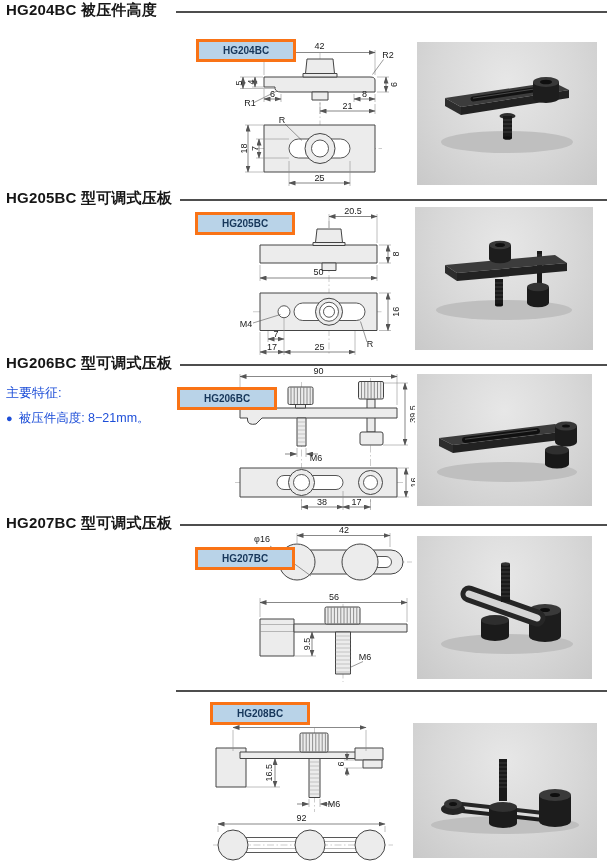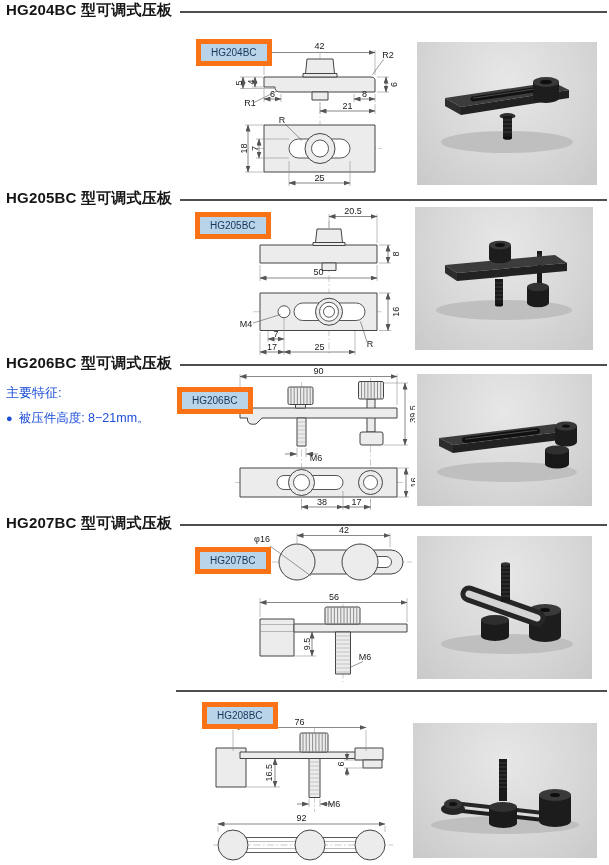--- a/index.html
+++ b/index.html
@@ -1,43 +1,43 @@
 <!DOCTYPE html>
 <html><head>
 <meta charset="utf-8">
 <style>
   html,body { margin:0; padding:0; background:#fff; }
   #page { position:relative; width:609px; height:865px; background:#ffffff; overflow:hidden;
           font-family:"Liberation Sans","DejaVu Sans",sans-serif; }
   .sec-title { position:absolute; left:6px; font-size:15px; font-weight:bold; color:#161616;
                background:#fff; padding-right:8px; z-index:2; white-space:nowrap; letter-spacing:0.2px; }
   .rule { position:absolute; left:176px; right:2px; height:2px; background:#4e4e4e; z-index:1; }
-  .badge { position:absolute; background:#b9d3e8; border:5px solid #f97316; color:#16365a;
-           font-size:10px; font-weight:normal; padding:3px 10px; z-index:3; }
+  .badge { position:absolute; background:#b9d3e8; border:3px solid #f97316; color:#16365a;
+           font-size:10px; font-weight:bold; padding:3px 24px; z-index:3; }
   .photo { position:absolute; background:radial-gradient(ellipse at 50% 28%, #e7e7e7 0%, #d8d8d8 55%, #c9c9c9 100%); }
   .features-heading { position:absolute; left:6px; font-size:13px; color:#1d4ed8; }
   .feature-item { position:absolute; left:6px; font-size:12.5px; color:#1d4ed8; }
   .feature-item .bullet { margin-right:6px; font-size:11px; }
   svg.drawing { position:absolute; }
   svg text { font-family:"Liberation Sans","DejaVu Sans",sans-serif; font-size:9px; fill:#1a1a1a; text-anchor:middle; }
   .outline { fill:#ececec; stroke:#444; stroke-width:1; stroke-linejoin:round; }
   .white   { fill:#ffffff; stroke:#444; stroke-width:0.9; }
   .dim  { stroke:#555; stroke-width:0.7; fill:none; }
   .ext  { stroke:#888; stroke-width:0.55; fill:none; }
   .cl   { stroke:#aaa; stroke-width:0.6; stroke-dasharray:7 2.5 1.5 2.5; fill:none; }
   .leader { stroke:#555; stroke-width:0.6; fill:none; }
   .knurl  { stroke:#666; stroke-width:0.7; fill:none; }
   .thread { stroke:#999; stroke-width:0.5; fill:none; }
 </style>
 </head>
 <body>
 
 <div id="page">
 
-  <div class="sec-title" style="top:1px">HG204BC 型可调式压板</div>
+  <div class="sec-title" style="top:1px">HG204BC 被压件高度</div>
   <div class="rule" style="top:11px"></div>
   <div class="badge" style="left:196px; top:39px">HG204BC</div>
 
   <svg class="drawing" style="left:222px; top:33px" width="185" height="162" viewBox="0 0 185 162">
     <defs>
       <marker id="arr1" markerUnits="userSpaceOnUse" markerWidth="7" markerHeight="5" refX="6.5" refY="2.5" orient="auto-start-reverse">
         <path d="M0,0 L7,2.5 L0,5 Z" fill="#555"></path>
       </marker>
     </defs>
     <g>
@@ -354,21 +354,21 @@
       <ellipse cx="128" cy="74" rx="5" ry="2" fill="#0d0d0d"></ellipse>
       <line x1="52" y1="58" x2="120" y2="82" stroke="#262626" stroke-width="17" stroke-linecap="round"></line>
       <line x1="52" y1="58" x2="120" y2="82" stroke="#d4d4d4" stroke-width="7" stroke-linecap="round"></line>
       <rect x="84" y="28" width="9" height="38" fill="#1a1a1a"></rect>
       <path d="M84,32 h9 M84,36 h9 M84,40 h9 M84,44 h9 M84,48 h9 M84,52 h9 M84,56 h9 M84,60 h9" stroke="#3f3f3f" stroke-width="0.9"></path>
       <ellipse cx="88.5" cy="28" rx="4.5" ry="1.8" fill="#333333"></ellipse>
     </svg>
   </div>
 
   <div class="rule" style="top:690px"></div>
-  <div class="badge" style="left:202px; top:702px">HG208BC</div>
+  <div class="badge" style="left:210px; top:702px">HG208BC</div>
 
   <svg class="drawing" style="left:208px; top:700px" width="207" height="165" viewBox="0 0 207 165">
     <defs>
       <marker id="arr5" markerUnits="userSpaceOnUse" markerWidth="7" markerHeight="5" refX="6.5" refY="2.5" orient="auto-start-reverse">
         <path d="M0,0 L7,2.5 L0,5 Z" fill="#555"></path>
       </marker>
     </defs>
     <g>
       <line class="cl" x1="106.5" y1="28" x2="106.5" y2="112"></line>
       <line class="cl" x1="5" y1="145" x2="185" y2="145"></line>

